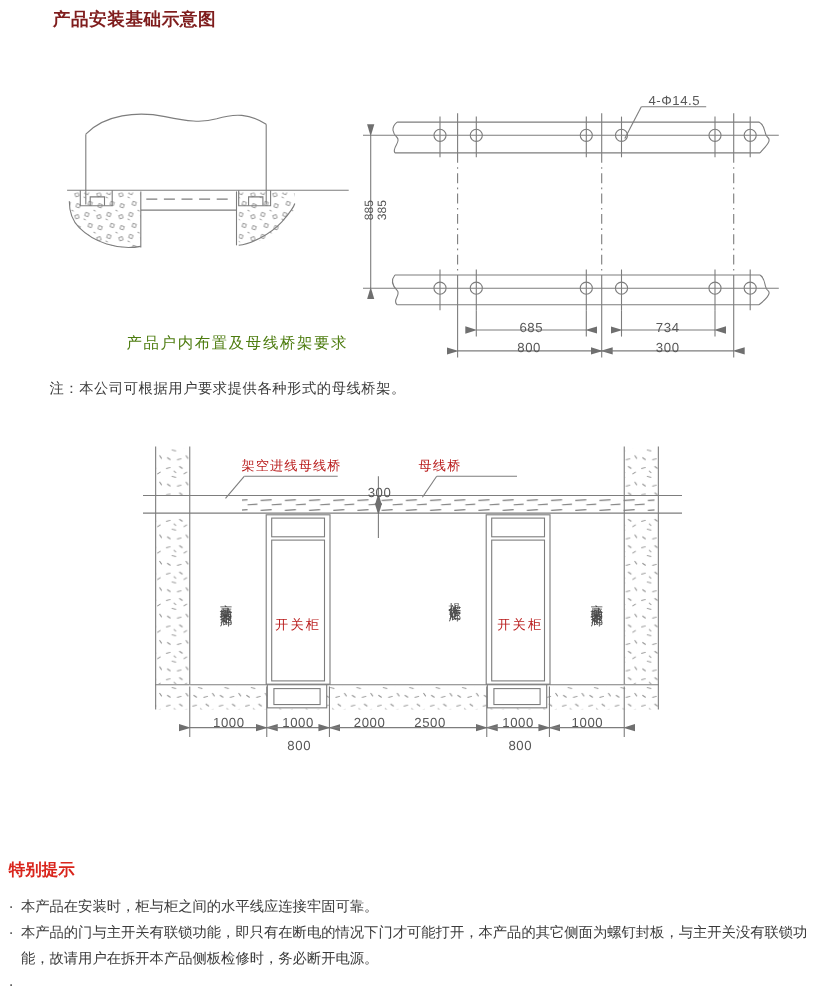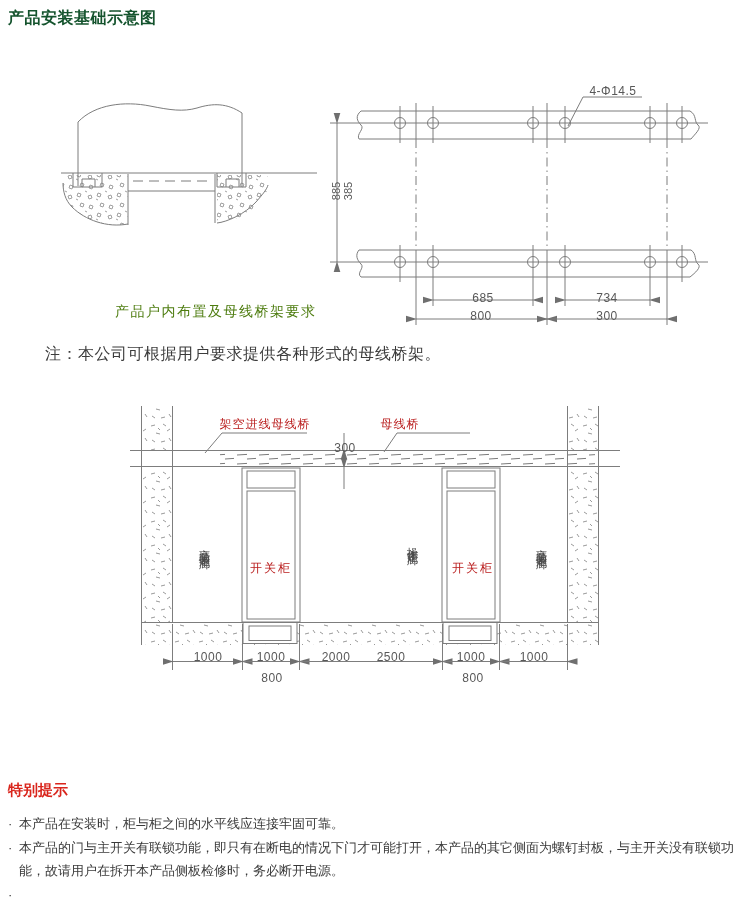--- a/index.html
+++ b/index.html
@@ -1,23 +1,23 @@
 <!DOCTYPE html>
 <html><head>
 <meta charset="utf-8">
 <style>
   html,body{margin:0;padding:0;background:#fff;}
   .page{
     position:relative;width:750px;height:913px;background:#ffffff;overflow:hidden;
     font-family:"Liberation Sans","DejaVu Sans",sans-serif;color:#3a3a3a;
   }
   svg{position:absolute;overflow:visible;}
-  .red-title{position:absolute;font-size:16px;font-weight:bold;color:#14532d;letter-spacing:.5px;white-space:nowrap;}
+  .red-title{position:absolute;font-size:16px;font-weight:bold;color:#7f1d1d;letter-spacing:.5px;white-space:nowrap;margin-left:40px;}
   .caption{position:absolute;font-size:14px;letter-spacing:1.5px;color:#4d7c0f;white-space:nowrap;}
-  .note{position:absolute;font-size:16px;letter-spacing:.5px;color:#3c3c3c;white-space:nowrap;}
+  .note{position:absolute;font-size:13px;letter-spacing:.5px;color:#3c3c3c;white-space:nowrap;}
   .dlabel{position:absolute;transform:translate(-50%,-50%);font-size:12px;color:#b91c1c;white-space:nowrap;letter-spacing:1px;}
   .num{position:absolute;transform:translate(-50%,-50%);font-size:12px;color:#585858;white-space:nowrap;letter-spacing:.5px;}
   .rot90{position:absolute;transform:translate(-50%,-50%) rotate(-90deg);font-size:11px;color:#585858;white-space:nowrap;}
   .vtext{position:absolute;transform:translate(-50%,-50%);writing-mode:vertical-rl;text-orientation:upright;
          font-size:11.5px;color:#474747;letter-spacing:2px;white-space:nowrap;}
   .cab{letter-spacing:2px;}
   .tips{position:absolute;left:8px;top:812px;width:740px;}
   .tips-title{position:absolute;left:8px;top:781px;font-size:15px;font-weight:bold;color:#d9251c;white-space:nowrap;}
   .tip{position:relative;font-size:13px;line-height:23.5px;color:#3a3a3a;padding-left:11px;}
   .tip .bullet{position:absolute;left:0;top:0;}

